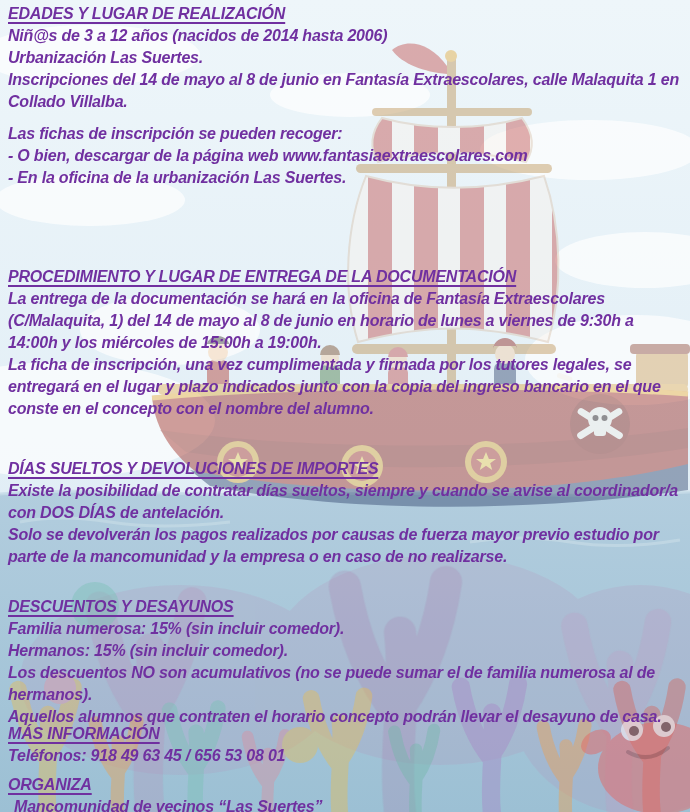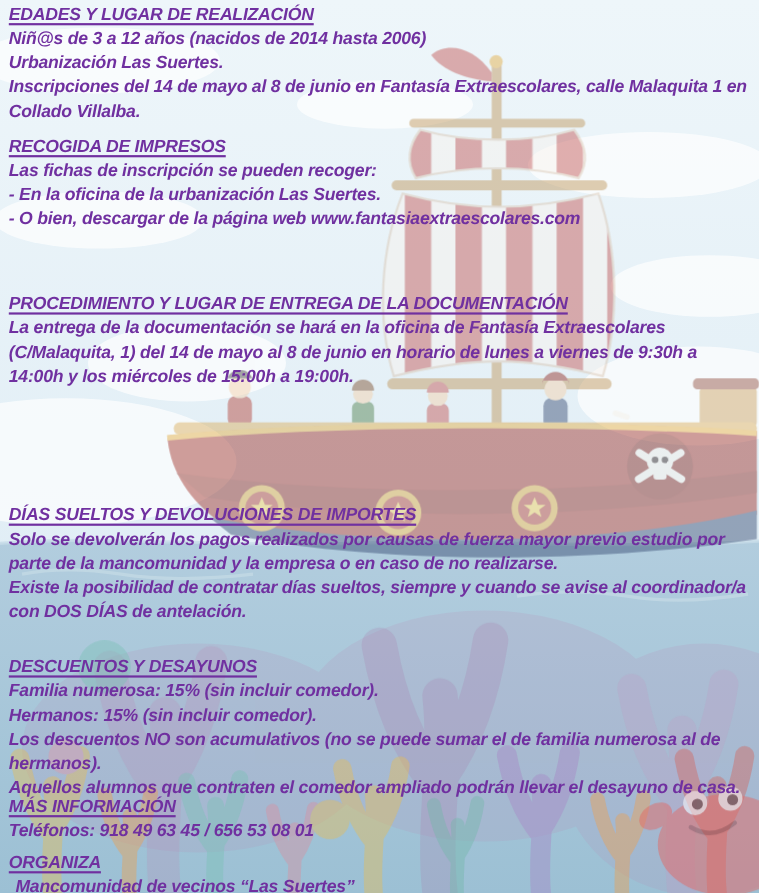--- a/index.html
+++ b/index.html
@@ -188,43 +188,43 @@
   <div class="content">
 
     <section class="sec" style="top:3px">
       <h2>EDADES Y LUGAR DE REALIZACIÓN</h2>
       <p>Niñ@s de 3 a 12 años (nacidos de 2014 hasta 2006)</p>
       <p>Urbanización Las Suertes.</p>
       <p>Inscripciones del 14 de mayo al 8 de junio en Fantasía Extraescolares, calle Malaquita 1 en Collado Villalba.</p>
     </section>
 
     <section class="sec" style="top:123px">
-      <h2>RECOGIDA DE IMPRESOS</h2>
       <p>Las fichas de inscripción se pueden recoger:</p>
+      <p>- O bien, descargar de la página web www.fantasiaextraescolares.com</p>
       <p>- En la oficina de la urbanización Las Suertes.</p>
-      <p>- O bien, descargar de la página web www.fantasiaextraescolares.com</p>
     </section>
 
     <section class="sec" style="top:266px">
       <h2>PROCEDIMIENTO Y LUGAR DE ENTREGA DE LA DOCUMENTACIÓN</h2>
       <p>La entrega de la documentación se hará en la oficina de Fantasía Extraescolares (C/Malaquita, 1) del 14 de mayo al 8 de junio en horario de lunes a viernes de 9:30h a 14:00h y los miércoles de 15:00h a 19:00h.</p>
+      <p>La ficha de inscripción, una vez cumplimentada y firmada por los tutores legales, se entregará en el lugar y plazo indicados junto con la copia del ingreso bancario en el que conste en el concepto con el nombre del alumno.</p>
     </section>
 
     <section class="sec" style="top:458px">
       <h2>DÍAS SUELTOS Y DEVOLUCIONES DE IMPORTES</h2>
+      <p>Existe la posibilidad de contratar días sueltos, siempre y cuando se avise al coordinador/a con DOS DÍAS de antelación.</p>
       <p>Solo se devolverán los pagos realizados por causas de fuerza mayor previo estudio por parte de la mancomunidad y la empresa o en caso de no realizarse.</p>
-      <p>Existe la posibilidad de contratar días sueltos, siempre y cuando se avise al coordinador/a con DOS DÍAS de antelación.</p>
     </section>
 
     <section class="sec" style="top:596px">
       <h2>DESCUENTOS Y DESAYUNOS</h2>
       <p>Familia numerosa: 15% (sin incluir comedor).</p>
       <p>Hermanos: 15% (sin incluir comedor).</p>
       <p>Los descuentos NO son acumulativos (no se puede sumar el de familia numerosa al de hermanos).</p>
-      <p>Aquellos alumnos que contraten el comedor ampliado podrán llevar el desayuno de casa.</p>
+      <p>Aquellos alumnos que contraten el horario concepto podrán llevar el desayuno de casa.</p>
     </section>
 
     <section class="sec" style="top:723px">
       <h2>MÁS INFORMACIÓN</h2>
       <p>Teléfonos: 918 49 63 45 / 656 53 08 01</p>
     </section>
 
     <section class="sec" style="top:774px">
       <h2>ORGANIZA</h2>
       <p class="indent">Mancomunidad de vecinos “Las Suertes”</p>

